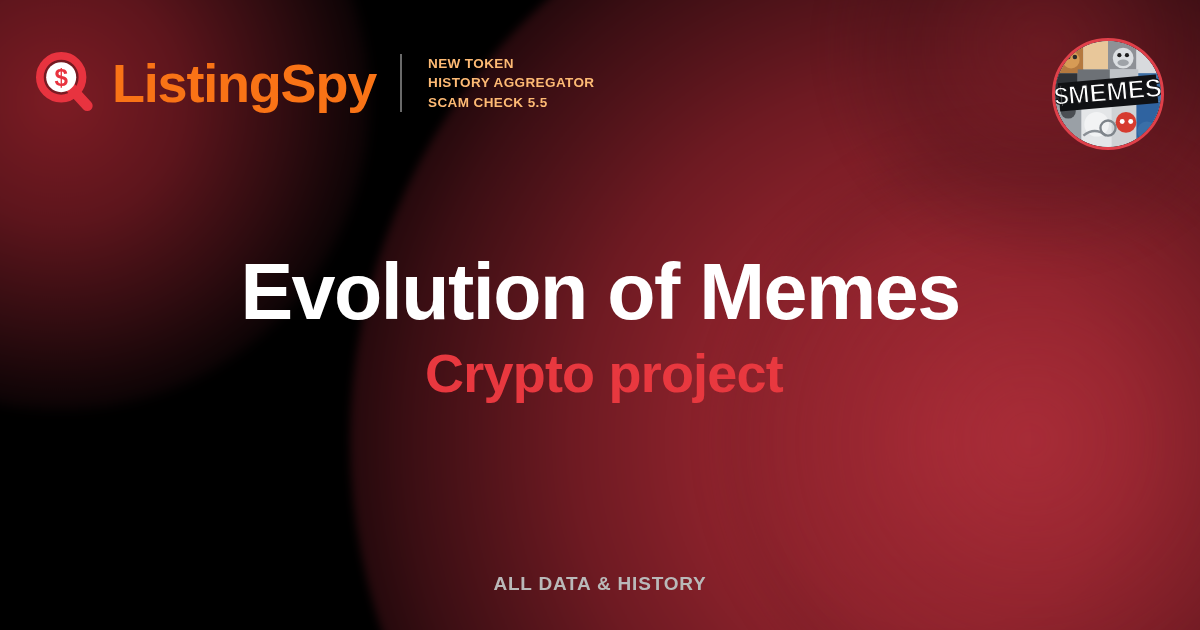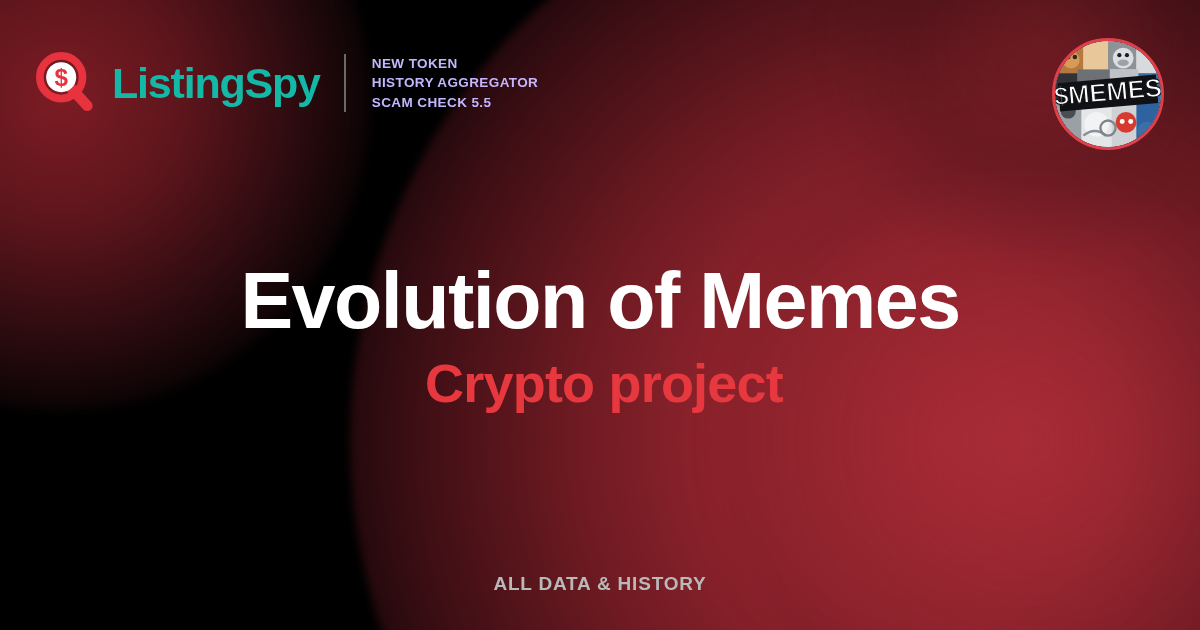--- a/index.html
+++ b/index.html
@@ -93,36 +93,36 @@
     z-index: 5;
   }
   .logo-mark {
     width: 62px;
     height: 62px;
     margin-right: 14px;
     flex: none;
     display: block;
   }
   .wordmark {
-    font-size: 43px;
-    font-weight: 700;
-    color: #14b8a6;
+    font-size: 54px;
+    font-weight: 700;
+    color: #f97316;
     letter-spacing: -1.2px;
     line-height: 1;
     white-space: nowrap;
   }
   .divider {
     width: 2px;
     height: 58px;
     background: #6a6a6a;
     margin: 0 26px 0 24px;
     flex: none;
   }
   .tagline {
-    color: #c4b5fd;
+    color: #fdba74;
     font-size: 13.5px;
     font-weight: 700;
     line-height: 1.42;
     letter-spacing: 0.4px;
     white-space: nowrap;
   }
 
   
   .token-badge {
     position: absolute;
@@ -147,21 +147,21 @@
     top: 248px;
     text-align: center;
     z-index: 5;
   }
   .headline {
     font-size: 79px;
     font-weight: 700;
     color: #ffffff;
     line-height: 1.02;
     letter-spacing: -1.5px;
-    margin: 13px;
+    margin: 4px;
     white-space: nowrap;
   }
   .subtitle {
     font-size: 54px;
     font-weight: 700;
     color: #e8383f;
     line-height: 1.05;
     letter-spacing: -0.8px;
     margin: 12px 0 0 8px;
     white-space: nowrap;

